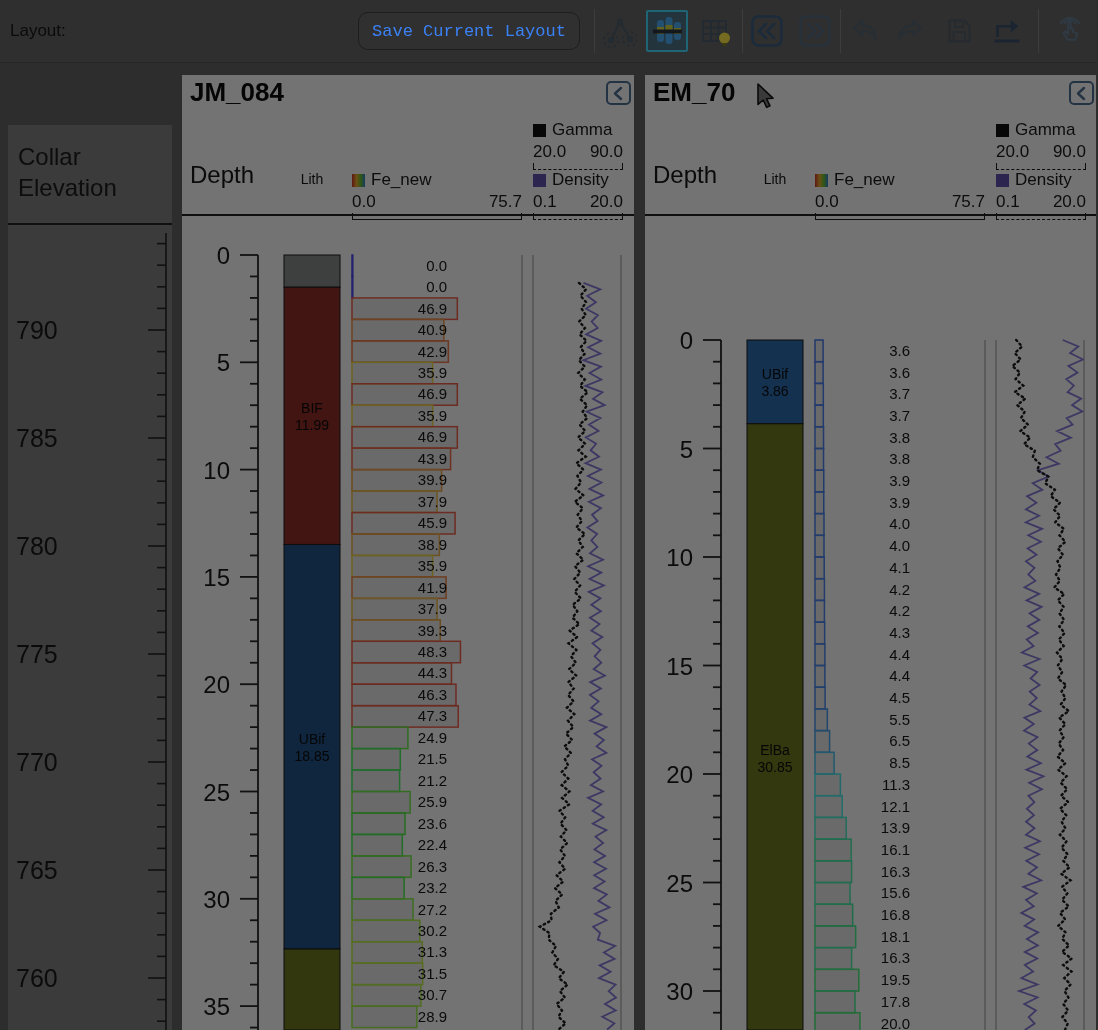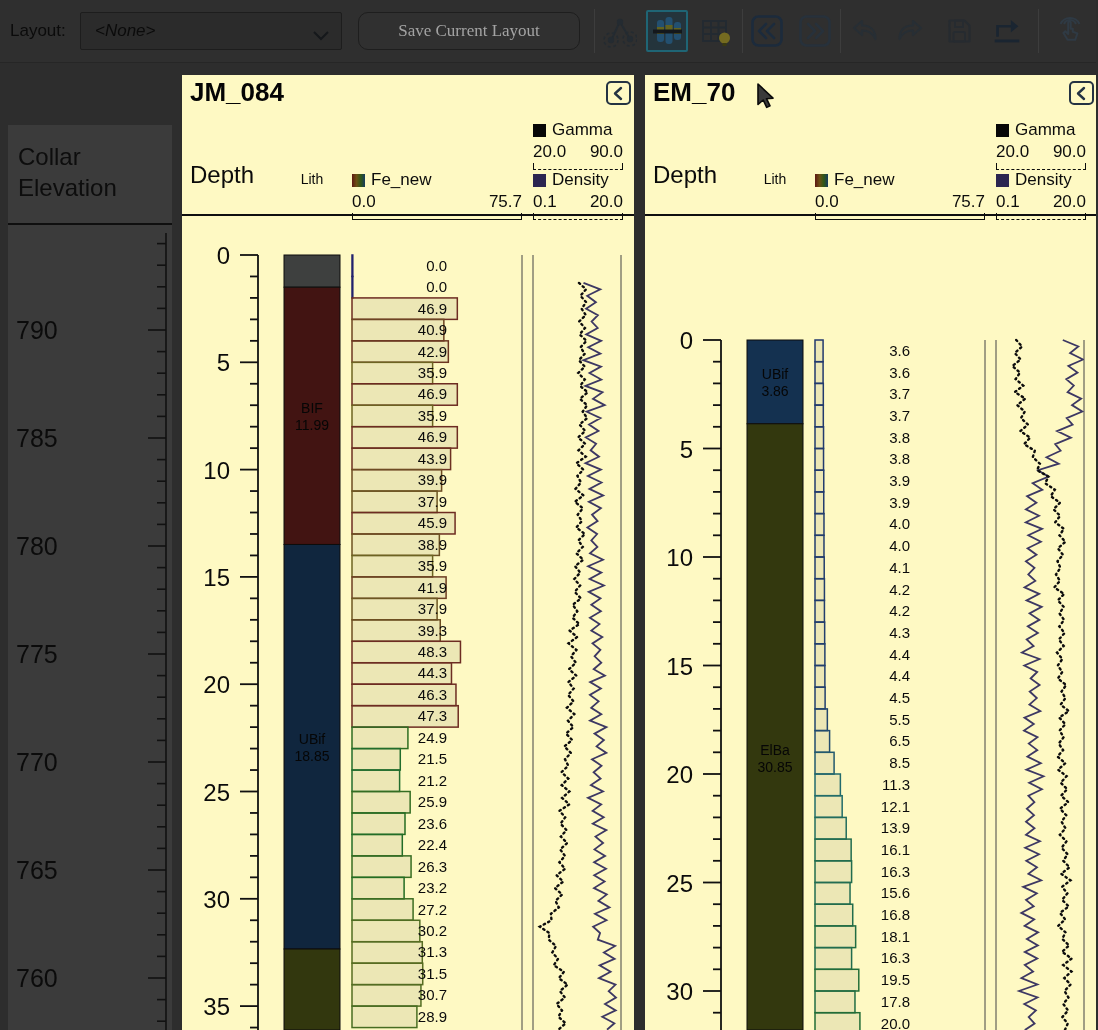--- a/index.html
+++ b/index.html
@@ -7,35 +7,35 @@
     font-family:"Liberation Sans",sans-serif;color:#0c0c0c;}
   
   .toolbar{position:absolute;left:0;top:0;width:1098px;height:62px;background:#2f2f2f;
     border-bottom:1px solid #262626;}
   .tb-label{position:absolute;left:10px;top:21px;font-size:17px;color:#0b0b0b;}
   .dropdown{position:absolute;left:80px;top:12px;width:262px;height:38px;background:#2b2b2b;
     border:1px solid #1d1d1d;border-radius:2px;box-sizing:border-box;cursor:pointer;}
   .dd-value{position:absolute;left:14px;top:8px;font-size:17px;font-style:italic;color:#0b0b0b;}
   .dd-chev{position:absolute;right:12px;top:14px;}
   .save-btn{position:absolute;left:358px;top:12px;width:222px;height:38px;background:#303030;
-    border:1px solid #1e1e1e;border-radius:10px;font-family:Liberation Serif, serif;
-    font-size:17px;color:#a3a3a3;cursor:pointer;}
+    border:1px solid #1e1e1e;border-radius:10px;font-family:Liberation Mono, monospace;
+    font-size:17px;color:#3b82f6;cursor:pointer;}
   .tb-sep{position:absolute;top:9px;width:1px;height:44px;background:#3d3d3d;}
   .tb-icon{position:absolute;top:12px;width:36px;height:38px;display:flex;align-items:center;
     justify-content:center;cursor:pointer;}
   .tb-icon.selected{top:10px;width:42px;height:42px;border:2px solid #1f6575;background:#24343c;
     border-radius:2px;box-sizing:border-box;}
   
   .collar-panel{position:absolute;left:8px;top:125px;width:164px;height:905px;background:#3b3b3b;}
   .collar-title{position:absolute;left:0;top:0;width:164px;box-sizing:border-box;
     padding:16px 10px 20px 10px;font-size:24px;line-height:31px;color:#0d0d0d;
     border-bottom:2px solid #0f0f0f;}
   .collar-svg{position:absolute;left:0;top:0;}
   
-  .log-panel{position:absolute;top:75px;height:955px;background:#fef9c3;}
+  .log-panel{position:absolute;top:75px;height:955px;background:#737373;}
   .ph-title{position:absolute;left:8px;top:2px;font-size:26px;font-weight:bold;color:#050505;}
   .collapse-btn{position:absolute;left:424px;top:6px;width:25px;height:24px;background:transparent;
     border:2px solid #243343;border-radius:5px;box-sizing:border-box;padding:0;cursor:pointer;
     display:flex;align-items:center;justify-content:center;}
   .legend{position:absolute;}
   .leg-row{display:flex;align-items:center;gap:6px;font-size:17px;color:#0c0c0c;white-space:nowrap;margin-top:11px;}
   .swatch{width:13px;height:13px;display:inline-block;flex:0 0 13px;}
   .swatch.gamma{background:#070707;}
   .swatch.density{background:#2b2550;}
   .swatch.fe{background:linear-gradient(90deg,#5e1812 0%,#6b4f14 35%,#2f5716 68%,#173a5e 100%);}
@@ -53,28 +53,20 @@
   .cursor{position:absolute;left:112px;top:8px;}
 </style>
 </head>
 <body>
 
 <div class="screen">
 
   <div class="toolbar">
     <span class="tb-label">Layout:</span>
 
-    <div class="dropdown">
-      <span class="dd-value">&lt;None&gt;</span>
-      <span class="dd-chev">
-        <svg width="16" height="10" viewBox="0 0 16 10">
-            <polyline points="1,1 8,8 15,1" fill="none" stroke="#15181b" stroke-width="2"></polyline>
-          </svg>
-      </span>
-    </div>
 
     <button class="save-btn">Save Current Layout</button>
 
     <div class="tb-sep" style="left:594px"></div>
 
     <div class="tb-icon" style="left:602px">
       <svg width="34" height="34" viewBox="0 0 34 34">
         <line x1="15.5" y1="10.5" x2="9.5" y2="23.5" stroke="#242b31" stroke-width="2"></line>
         <line x1="18.5" y1="10.5" x2="25.5" y2="22.5" stroke="#242b31" stroke-width="2"></line>
         <circle cx="17" cy="8" r="3.2" fill="#242b31"></circle>

